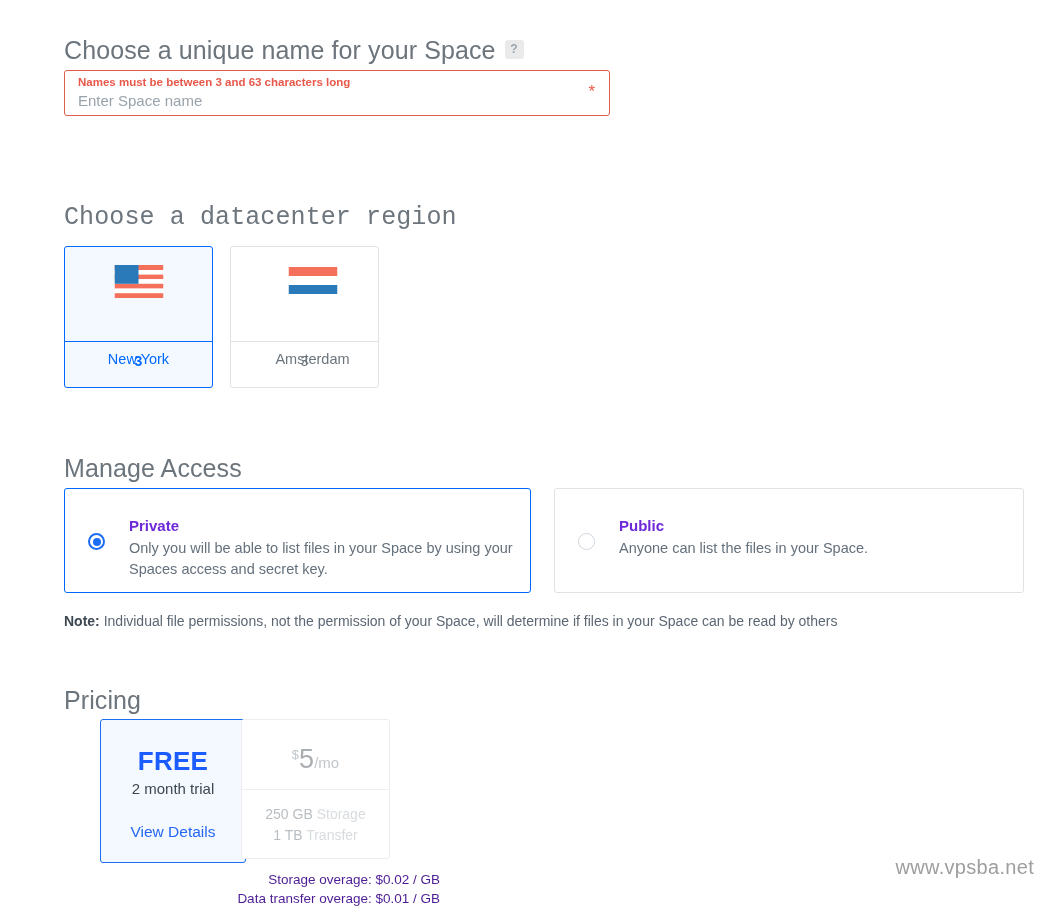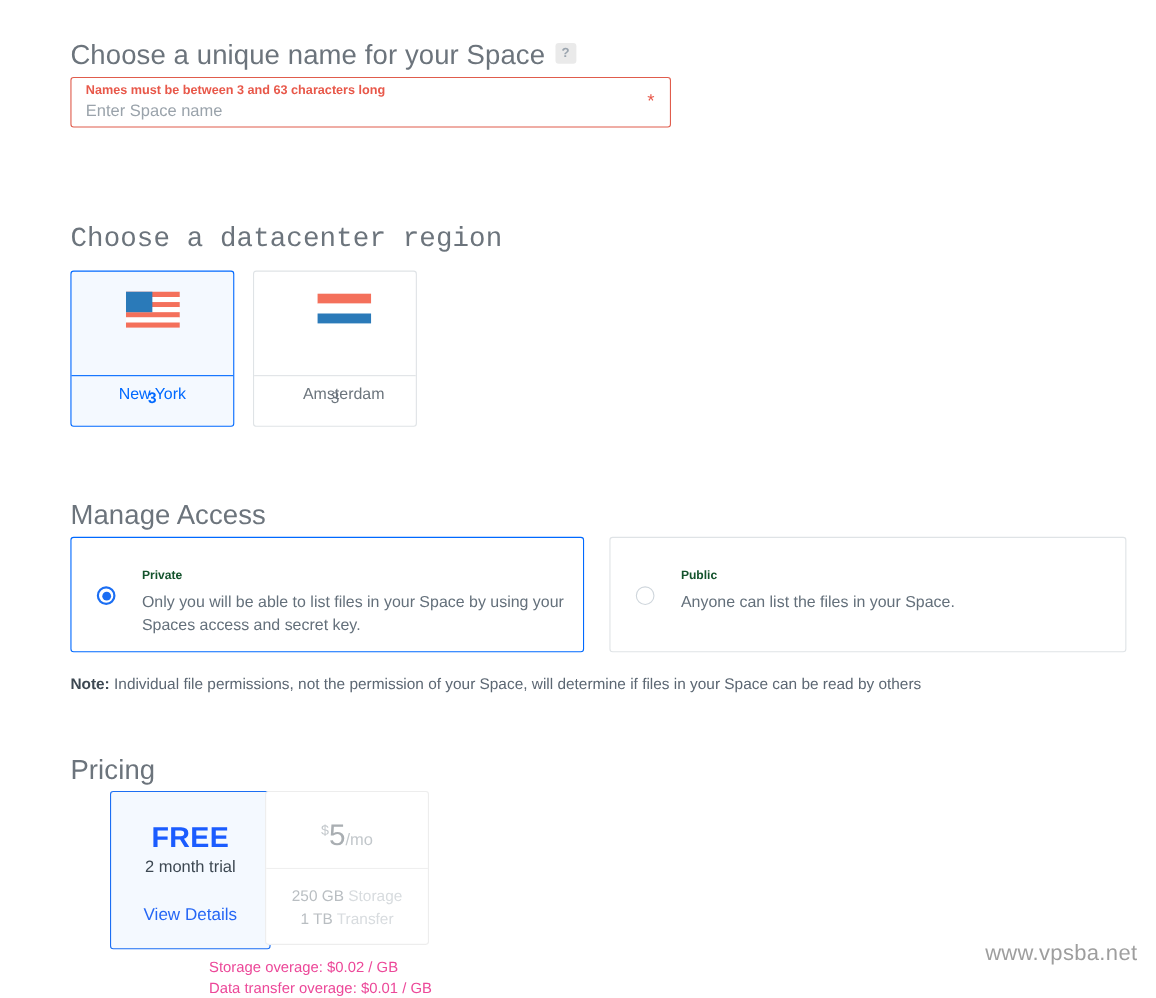--- a/index.html
+++ b/index.html
@@ -188,23 +188,23 @@
     width: 8px; height: 8px;
     border-radius: 50%;
     background: #1b6ef3;
   }
   .access-card:not(.selected) .radio .dot { display: none; }
 
   .access-title {
     position: absolute;
     left: 64px;
     top: 28px;
-    font-size: 11px;
+    font-size: 15px;
     font-weight: 700;
-    color: #14532d;
+    color: #6d28d9;
   }
   .access-desc {
     position: absolute;
     left: 64px;
     top: 49px;
     width: 390px;
     font-size: 14.5px;
     line-height: 21px;
     color: #64707b;
   }
@@ -301,23 +301,23 @@
   }
   #paid-spec-0 { top: 86px; }
   #paid-spec-1 { top: 107px; }
   .spec-value { color: #b9bec2; }
   .spec-word { color: #d8dcdf; }
 
   .overage {
     position: absolute;
     left: 190px;
     width: 250px;
-    text-align: left;
+    text-align: right;
     font-size: 13.5px;
-    color: #ec4899;
+    color: #4c1d95;
     white-space: nowrap;
   }
   #overage-0 { top: 872px; }
   #overage-1 { top: 891px; }
 
   
   #watermark {
     position: absolute;
     right: 17px;
     bottom: 28px;

